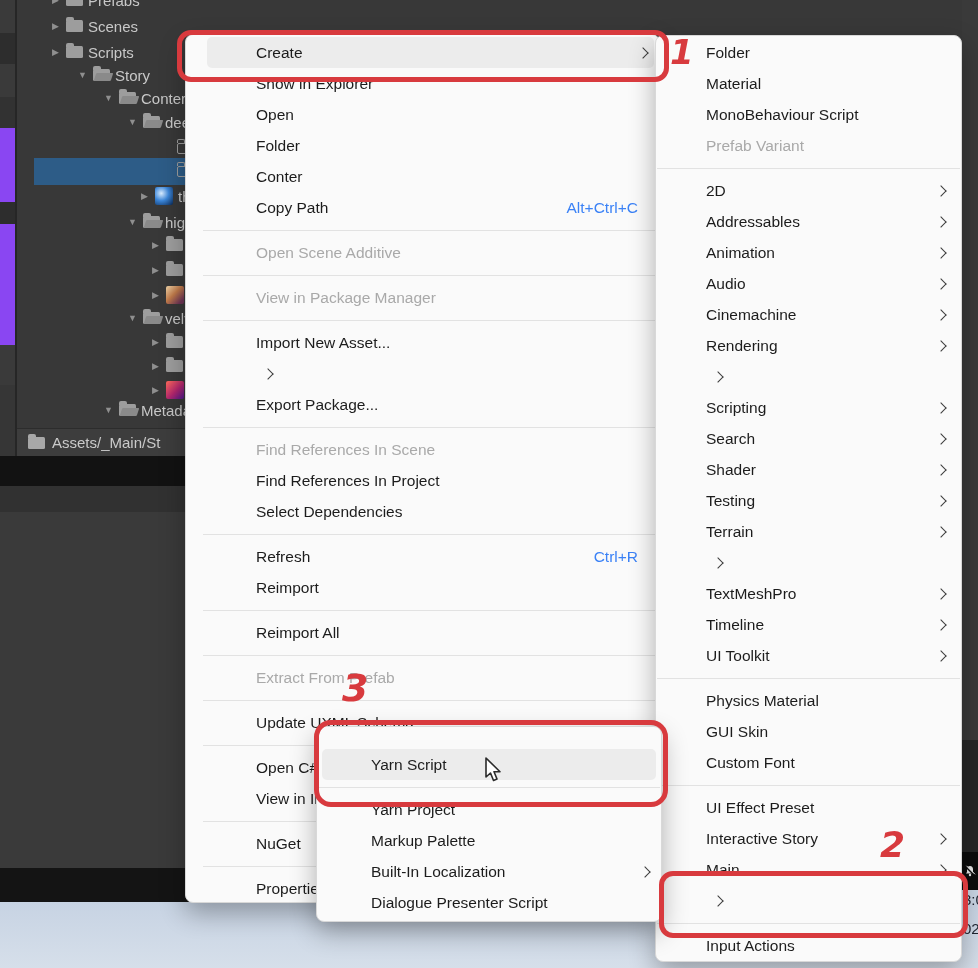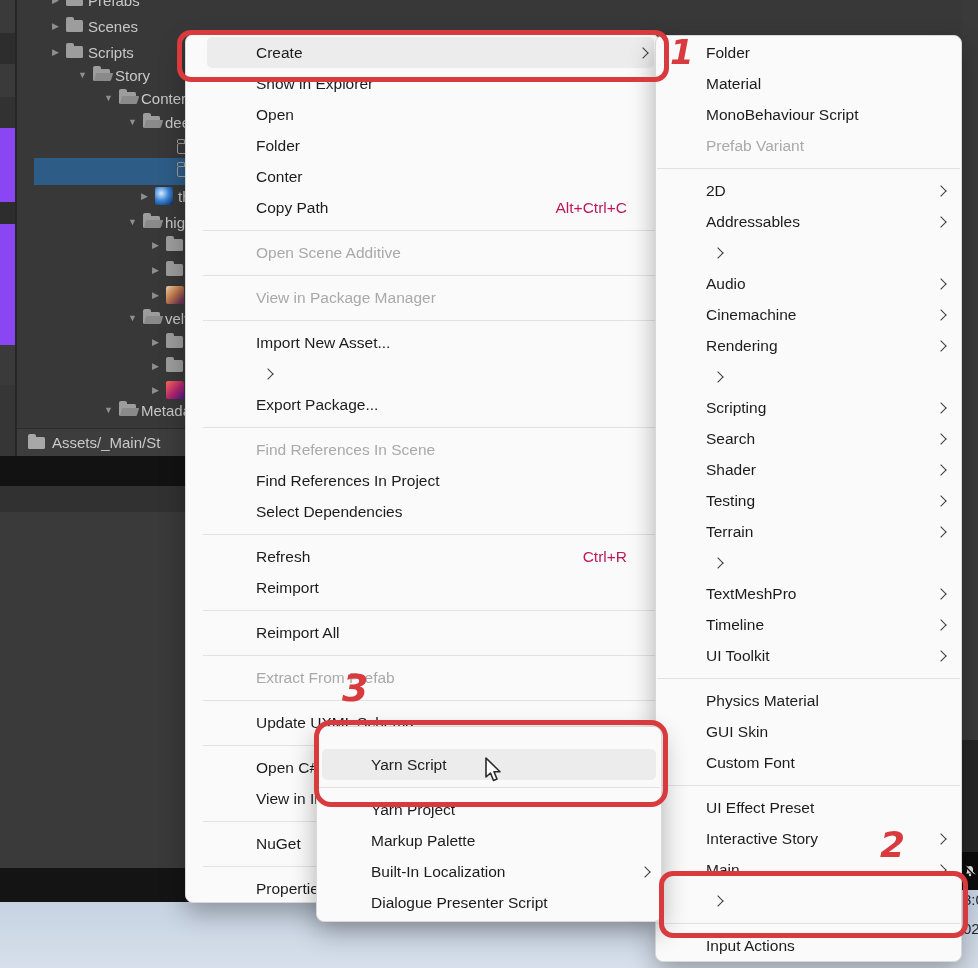--- a/index.html
+++ b/index.html
@@ -41,21 +41,21 @@
   .clock{position:absolute;left:963px;color:#1f2530;font-size:15px;}
   
   .menu{position:absolute;background:var(--menu_bg);border:1px solid #d8d8d8;border-radius:8px;
     box-shadow:0 10px 26px rgba(0,0,0,.30);box-sizing:border-box;display:flex;flex-direction:column;overflow:hidden;}
   #menu-main{left:185px;top:34px;width:475px;height:869px;padding:2px 0 4px 16px;z-index:5;}
   #menu-create{left:655px;top:35px;width:307px;height:927px;padding:1px 0 5px 0;z-index:6;}
   #menu-yarn{left:316px;top:726px;width:346px;height:196px;padding:22px 0 6px 0;z-index:7;}
   .mitem{display:flex;align-items:center;flex:0 0 31px;height:31px;padding:0 12px 0 54px;font-size:15.5px;color:#1c1c1c;white-space:nowrap;}
   #menu-create .mitem{padding-left:50px;padding-right:16px;}
   .mitem .lbl{flex:1;overflow:hidden;text-overflow:clip;}
-  .mitem .sc{margin-right:20px;color:#be185d;}
+  .mitem .sc{margin-right:9px;color:#3b82f6;}
   .mitem .sc:empty{display:none;}
   .chev{display:none;width:7px;height:7px;border-right:1.7px solid #3c3c3c;border-bottom:1.7px solid #3c3c3c;transform:rotate(-45deg);margin-left:8px;flex:0 0 7px;}
   .mitem.has-submenu .chev{display:block;}
   .mitem.disabled{color:#a9a9a9;}
   .mitem.highlighted{background:#ececec;border-radius:5px;margin:0 5px;padding-left:49px;padding-right:7px;}
   .msep{flex:0 0 1px;height:1px;background:#e2e2e2;margin:6.5px 1px;}
   
   .anno-box{position:absolute;border:5px solid var(--accent_red);border-radius:14px;z-index:9;pointer-events:none;}
   .anno-num{position:absolute;color:var(--accent_red);font-weight:bold;font-style:italic;z-index:9;font-family:"DejaVu Sans",sans-serif;}
   #cursor{position:absolute;left:483px;top:757px;z-index:10;}
@@ -301,20 +301,21 @@
 
         </div><div class="msep"></div><div class="mitem has-submenu">
           <span class="lbl">2D</span>
 
           <span class="chev"></span>
         </div><div class="mitem has-submenu">
           <span class="lbl">Addressables</span>
 
           <span class="chev"></span>
         </div><div class="mitem has-submenu">
+          <span class="lbl">Animation</span>
 
           <span class="chev"></span>
         </div><div class="mitem has-submenu">
           <span class="lbl">Audio</span>
 
           <span class="chev"></span>
         </div><div class="mitem has-submenu">
           <span class="lbl">Cinemachine</span>
 
           <span class="chev"></span>

